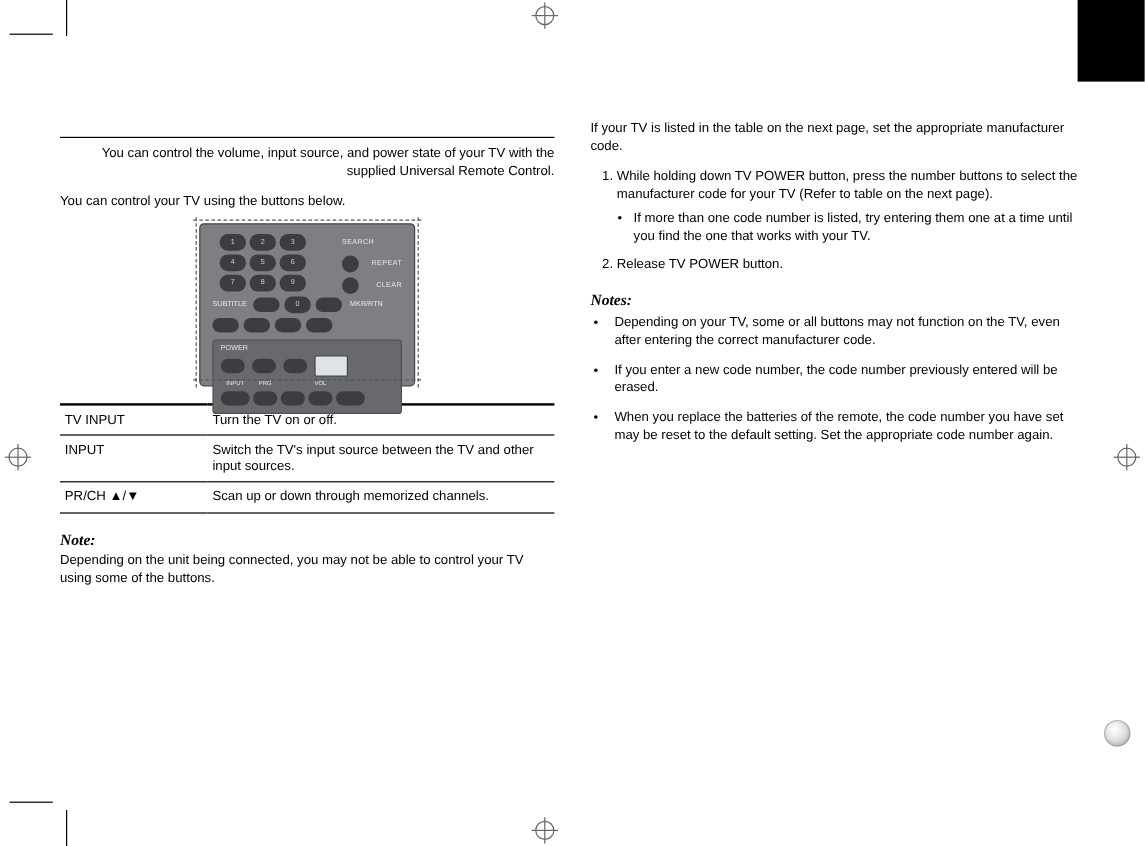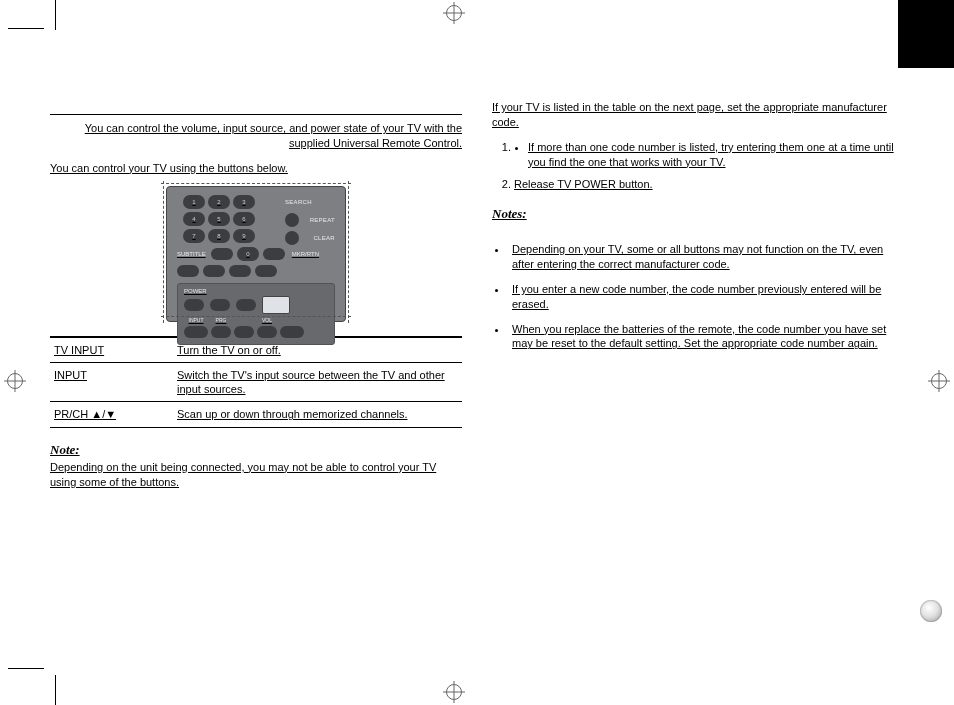--- a/index.html
+++ b/index.html
@@ -63,21 +63,20 @@
     left: 50px;
     top: 40px;
     right: 50px;
     bottom: 20px;
     display: flex;
     gap: 30px;
     padding-top: 60px;
   }
   .col {
     width: 50%;
-    text-decoration: underline;
   }
 
   .rule-top {
     border-top: 1px solid #000;
     margin-top: 14px;
   }
 
   p { margin: 0 0 10px; line-height: 1.35; }
   .intro { margin-top: 6px; text-align: right; }
 
@@ -223,21 +222,21 @@
     font-weight: bold;
     font-size: 13px;
     margin: 14px 0 2px;
   }
 
   ol.steps { margin: 8px 0; padding-left: 22px; }
   ol.steps li { margin-bottom: 8px; line-height:1.35; }
   ul.sub { margin: 6px 0 0; padding-left: 14px; list-style-type: disc; }
   ul.sub li { margin-bottom:4px; }
 
-  ul.notes-list { margin: 20px 0; padding-left: 16px; list-style-type: disc; }
+  ul.notes-list { margin: 4px 0; padding-left: 16px; list-style-type: disc; }
   ul.notes-list li { margin-bottom: 10px; line-height:1.35; padding-left:4px; }
 </style>
 </head>
 <body>
 
 <div class="crop-mark crop-h" style="left:8px; width:36px; top:28px;"></div>
 <div class="crop-mark crop-v" style="left:55px; height:30px; top:0;"></div>
 <div class="crop-mark crop-h" style="left:8px; width:36px; top:668px;"></div>
 <div class="crop-mark crop-v" style="left:55px; height:30px; bottom:0;"></div>
 
@@ -353,20 +352,21 @@
 
     <div class="note-heading">Note:</div>
     <p>Depending on the unit being connected, you may not be able to control your TV using some of the buttons.</p>
   </div>
 
   <div class="col">
     <p>If your TV is listed in the table on the next page, set the appropriate manufacturer code.</p>
 
     <ol class="steps">
       <li>
+        <span>While holding down TV POWER button, press the number buttons to select the manufacturer code for your  TV (Refer to table on the next page).</span>
         <ul class="sub">
           <li>If more than one code number is listed, try entering them one at a time until you find the one that works with your  TV.</li>
         </ul>
       </li>
       <li>
         <span>Release TV POWER button.</span>
       </li>
     </ol>
 
     <div class="note-heading">Notes:</div>

